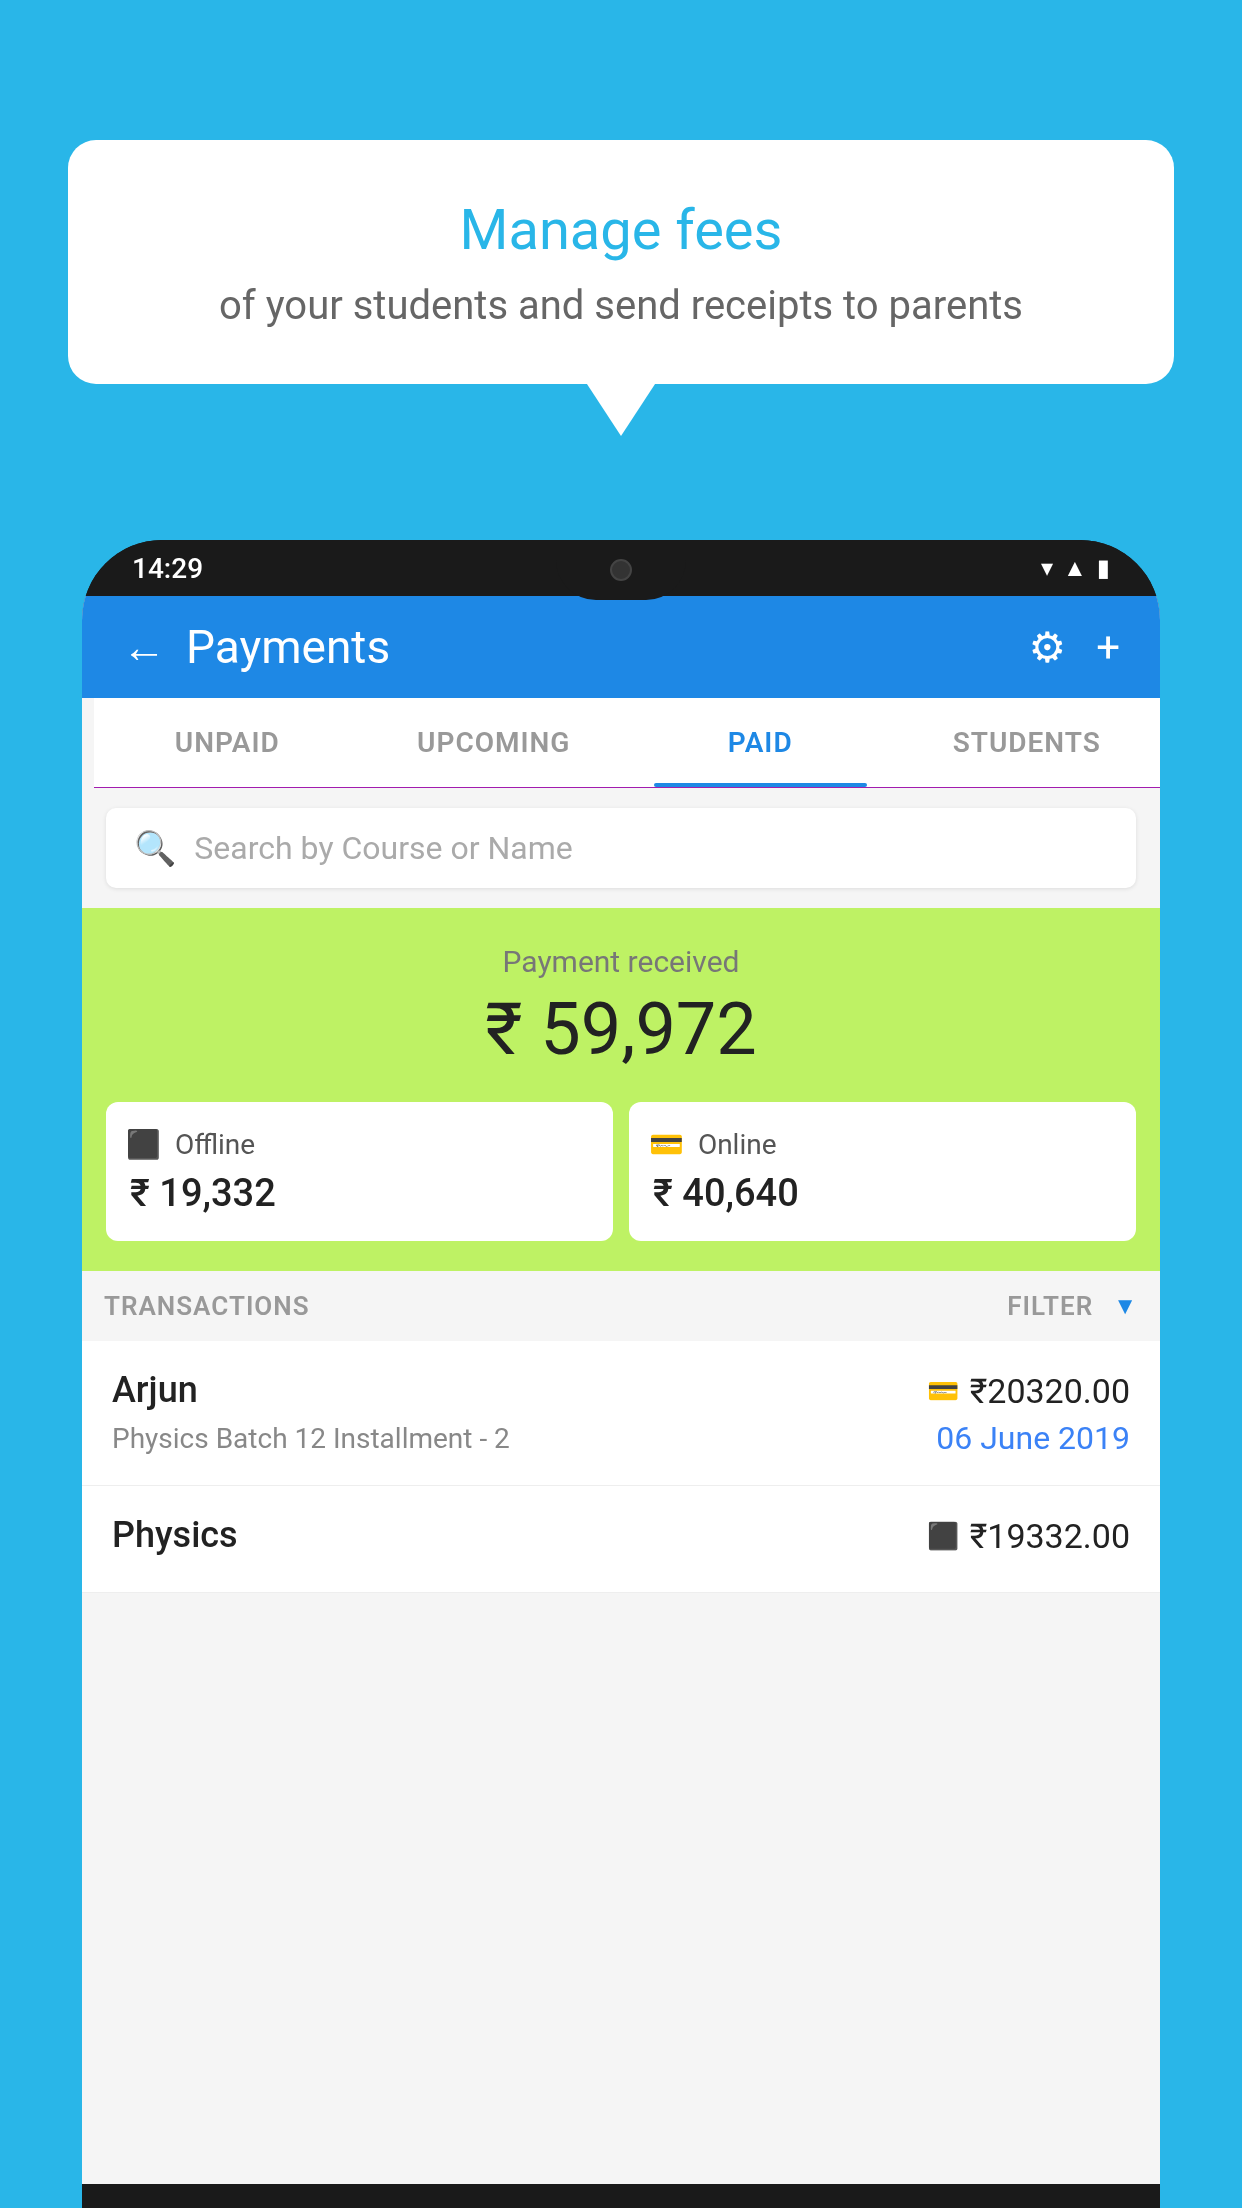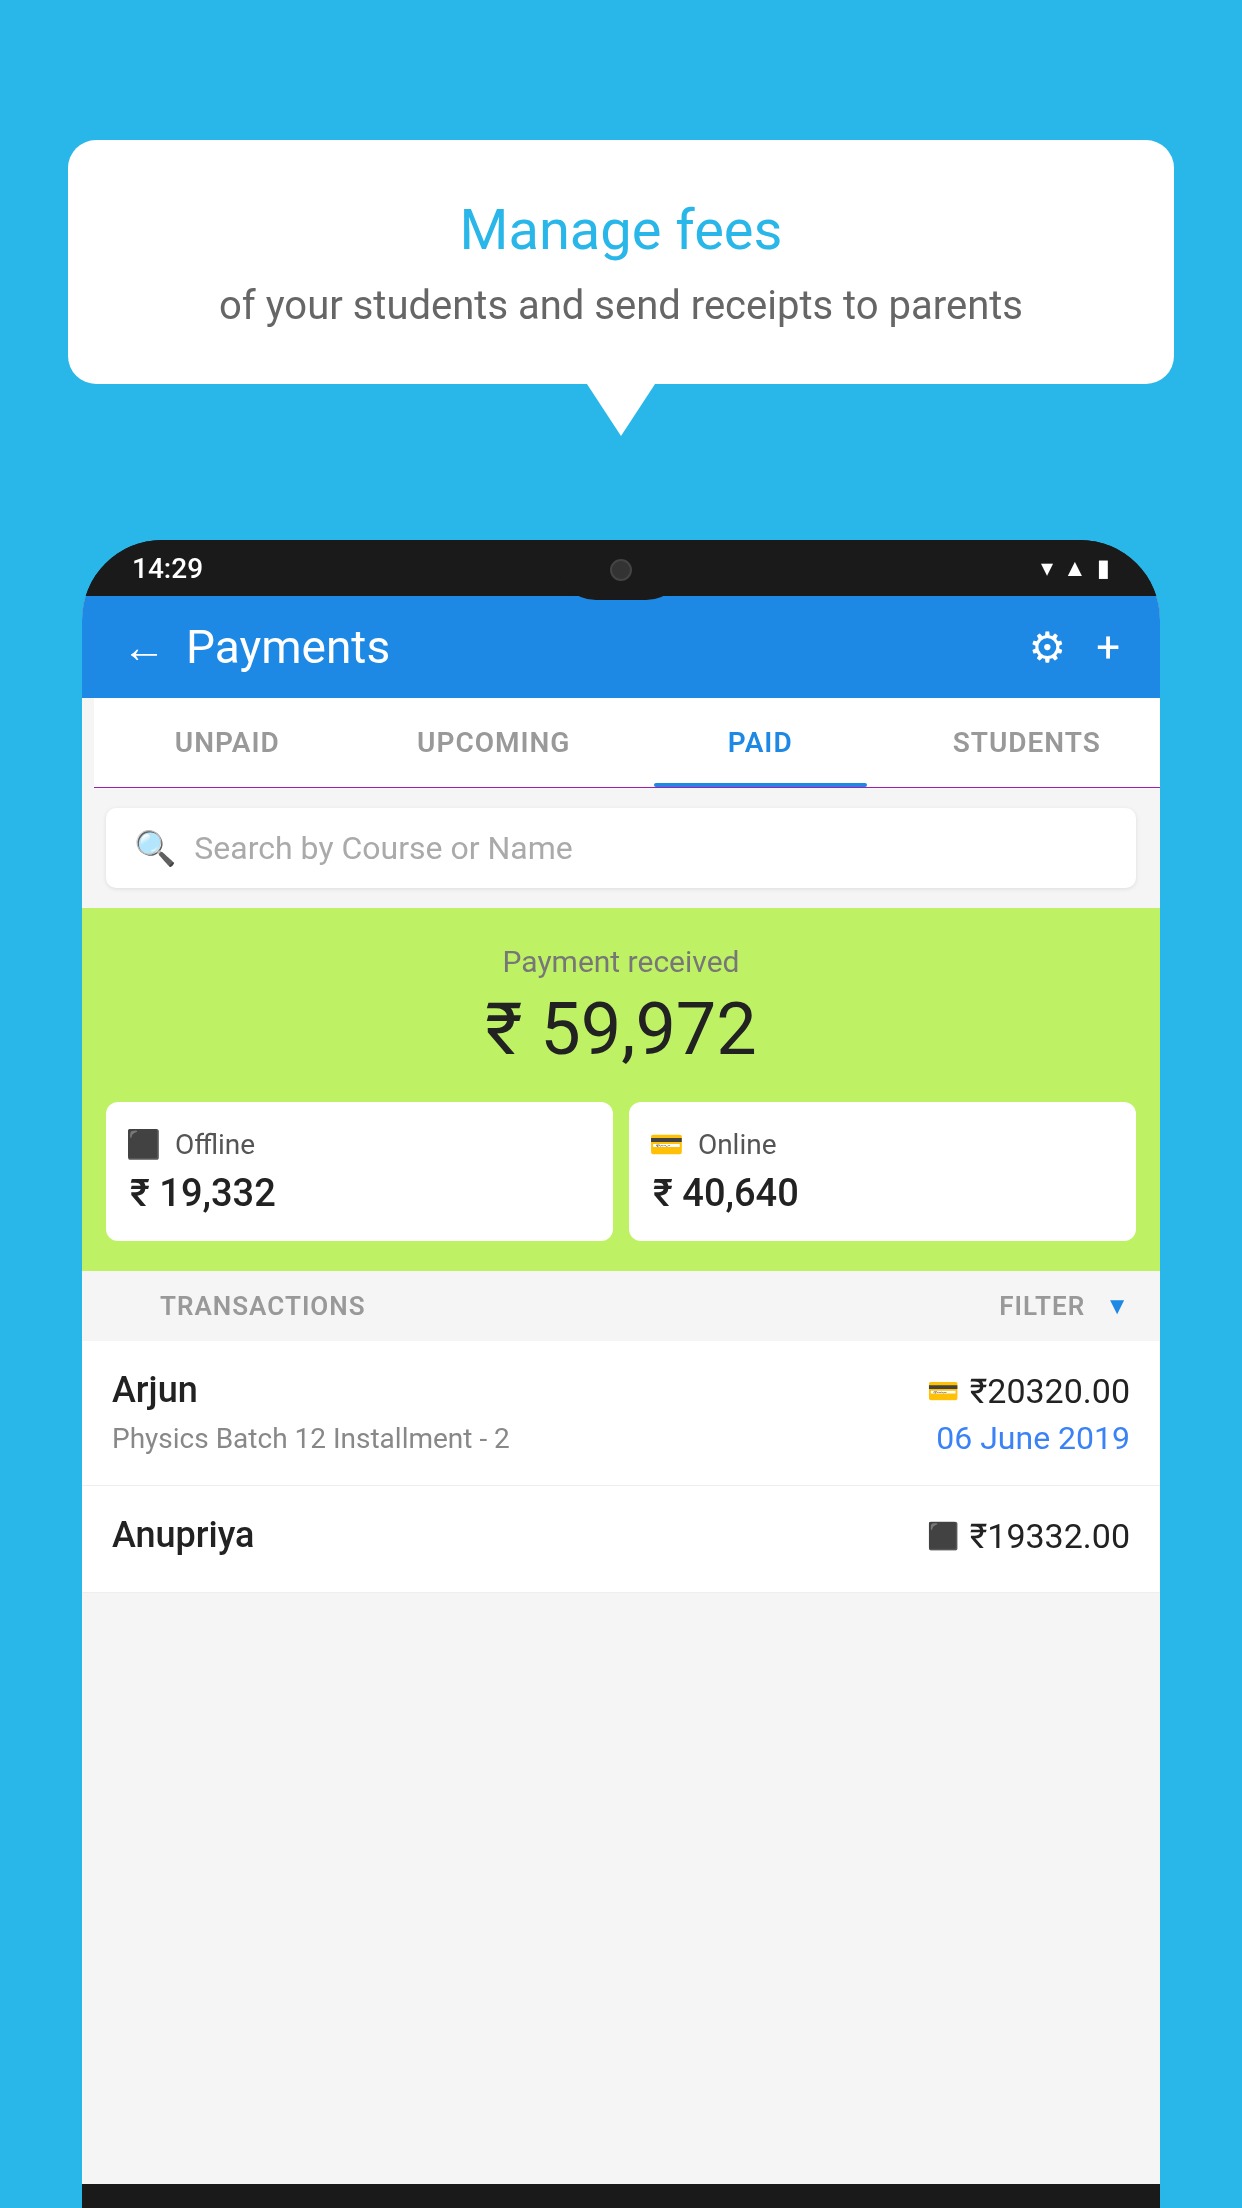--- a/index.html
+++ b/index.html
@@ -243,25 +243,24 @@
     .card-amount {
       font-size: 38px;
       font-weight: 500;
       color: #222;
       padding-left: 4px;
     }
 
     
     .transactions-header {
       background: #f5f5f5;
-      padding: 20px 30px;
+      padding: 20px 22px;
       display: flex;
       align-items: center;
       justify-content: space-between;
-      margin-left: 48px;
     }
     .transactions-label {
       font-size: 26px;
       color: #999;
       font-weight: 600;
       letter-spacing: 1px;
     }
     .filter-btn {
       display: flex;
       align-items: center;
@@ -415,21 +414,21 @@
         </div>
       </div>
       <div class="transaction-bottom">
         <span class="transaction-course">Physics Batch 12 Installment - 2</span>
         <span class="transaction-date">06 June 2019</span>
       </div>
     </div>
 
     <div class="transaction-row">
       <div class="transaction-top">
-        <span class="transaction-name">Anupriya</span>
+        <span class="transaction-name">Physics</span>
         <div class="transaction-amount">
           <span class="offline-icon">⬛</span>
           <span>₹19332.00</span>
         </div>
       </div>
       <div class="transaction-bottom">
         <span class="transaction-course"></span>
         <span class="transaction-date"></span>
       </div>
     </div>

